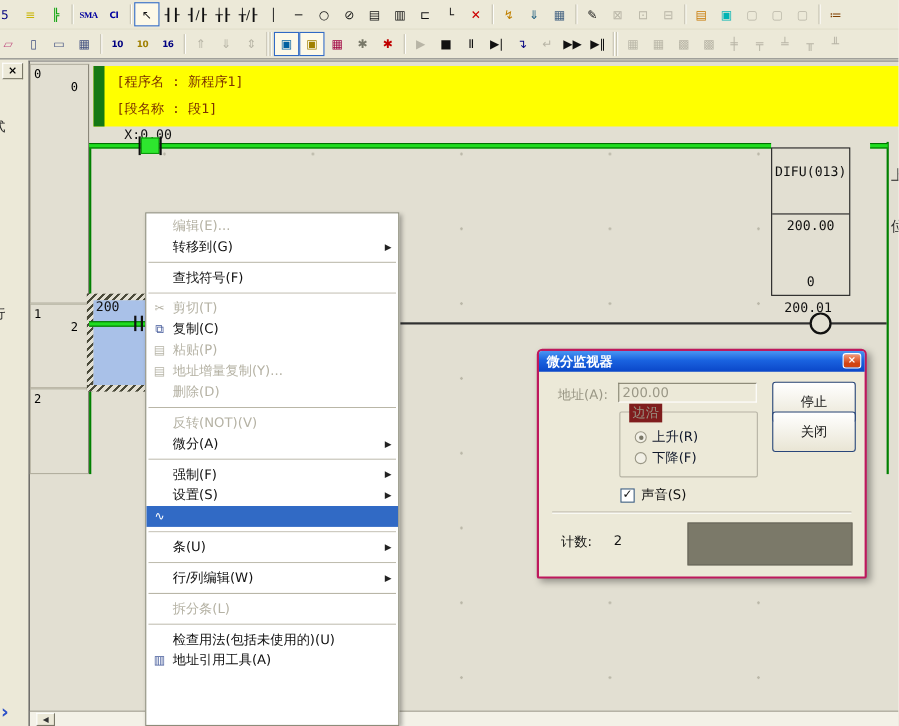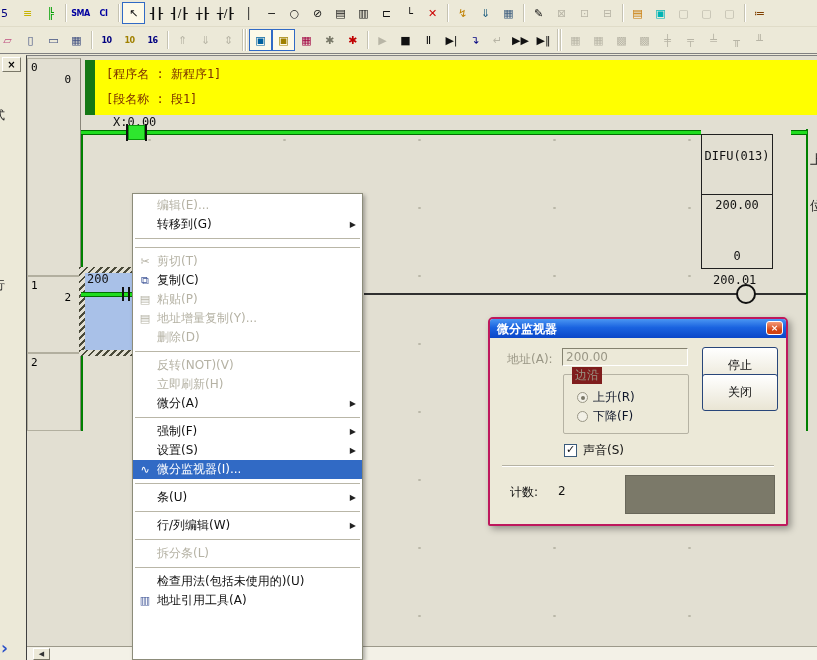--- a/index.html
+++ b/index.html
@@ -112,21 +112,21 @@
 </head>
 <body>
 
 <div id="screen">
 
   <div id="tb1" class="toolbar">
       <div class="tbi" style="color: rgb(0, 0, 128);">5</div>
       <div class="tbi" style="color: rgb(200, 180, 0);">≡</div>
       <div class="tbi" style="color: rgb(0, 160, 0);">╠</div>
       <div class="tsep"></div>
-      <div class="tbi sm" style="color: rgb(0, 0, 160);">SMA</div>
+      <div class="tbi sm" style="color: rgb(0, 0, 160); font-family: Liberation Serif, serif;">SMA</div>
       <div class="tbi sm" style="color: rgb(0, 0, 160);">CI</div>
       <div class="tsep"></div>
       <div class="tbi p" style="color: rgb(17, 17, 17);">↖</div>
       <div class="tbi" style="color: rgb(17, 17, 17);">┨┠</div>
       <div class="tbi" style="color: rgb(17, 17, 17);">┨/┠</div>
       <div class="tbi" style="color: rgb(17, 17, 17);">╁┠</div>
       <div class="tbi" style="color: rgb(17, 17, 17);">╁/┠</div>
       <div class="tbi" style="color: rgb(17, 17, 17);">│</div>
       <div class="tbi" style="color: rgb(17, 17, 17);">─</div>
       <div class="tbi" style="color: rgb(17, 17, 17);">○</div>
@@ -263,20 +263,25 @@
         <span class="micon"></span>
         <span class="mlabel">编辑(E)...</span>
         <span class="marrow"></span>
       </div>
       <div class="mitem">
         <span class="micon"></span>
         <span class="mlabel">转移到(G)</span>
         <span class="marrow">▶</span>
       </div>
       <div class="msep"></div>
+      <div class="mitem">
+        <span class="micon"></span>
+        <span class="mlabel">查找符号(F)</span>
+        <span class="marrow"></span>
+      </div>
       <div class="msep"></div>
       <div class="mitem disabled">
         <span class="micon">✂</span>
         <span class="mlabel">剪切(T)</span>
         <span class="marrow"></span>
       </div>
       <div class="mitem">
         <span class="micon">⧉</span>
         <span class="mlabel">复制(C)</span>
         <span class="marrow"></span>
@@ -295,44 +300,38 @@
         <span class="micon"></span>
         <span class="mlabel">删除(D)</span>
         <span class="marrow"></span>
       </div>
       <div class="msep"></div>
       <div class="mitem disabled">
         <span class="micon"></span>
         <span class="mlabel">反转(NOT)(V)</span>
         <span class="marrow"></span>
       </div>
-      <div class="mitem disabled">
-        <span class="micon"></span>
-        <span class="mlabel">立即刷新(H)</span>
-        <span class="marrow"></span>
-      </div>
       <div class="mitem">
         <span class="micon"></span>
         <span class="mlabel">微分(A)</span>
         <span class="marrow">▶</span>
       </div>
       <div class="msep"></div>
       <div class="mitem">
         <span class="micon"></span>
         <span class="mlabel">强制(F)</span>
         <span class="marrow">▶</span>
       </div>
       <div class="mitem">
         <span class="micon"></span>
         <span class="mlabel">设置(S)</span>
         <span class="marrow">▶</span>
       </div>
       <div class="mitem hl">
         <span class="micon">∿</span>
-        <span class="mlabel">微分监视器(I)...</span>
         <span class="marrow"></span>
       </div>
       <div class="msep"></div>
       <div class="mitem">
         <span class="micon"></span>
         <span class="mlabel">条(U)</span>
         <span class="marrow">▶</span>
       </div>
       <div class="msep"></div>
       <div class="mitem">

